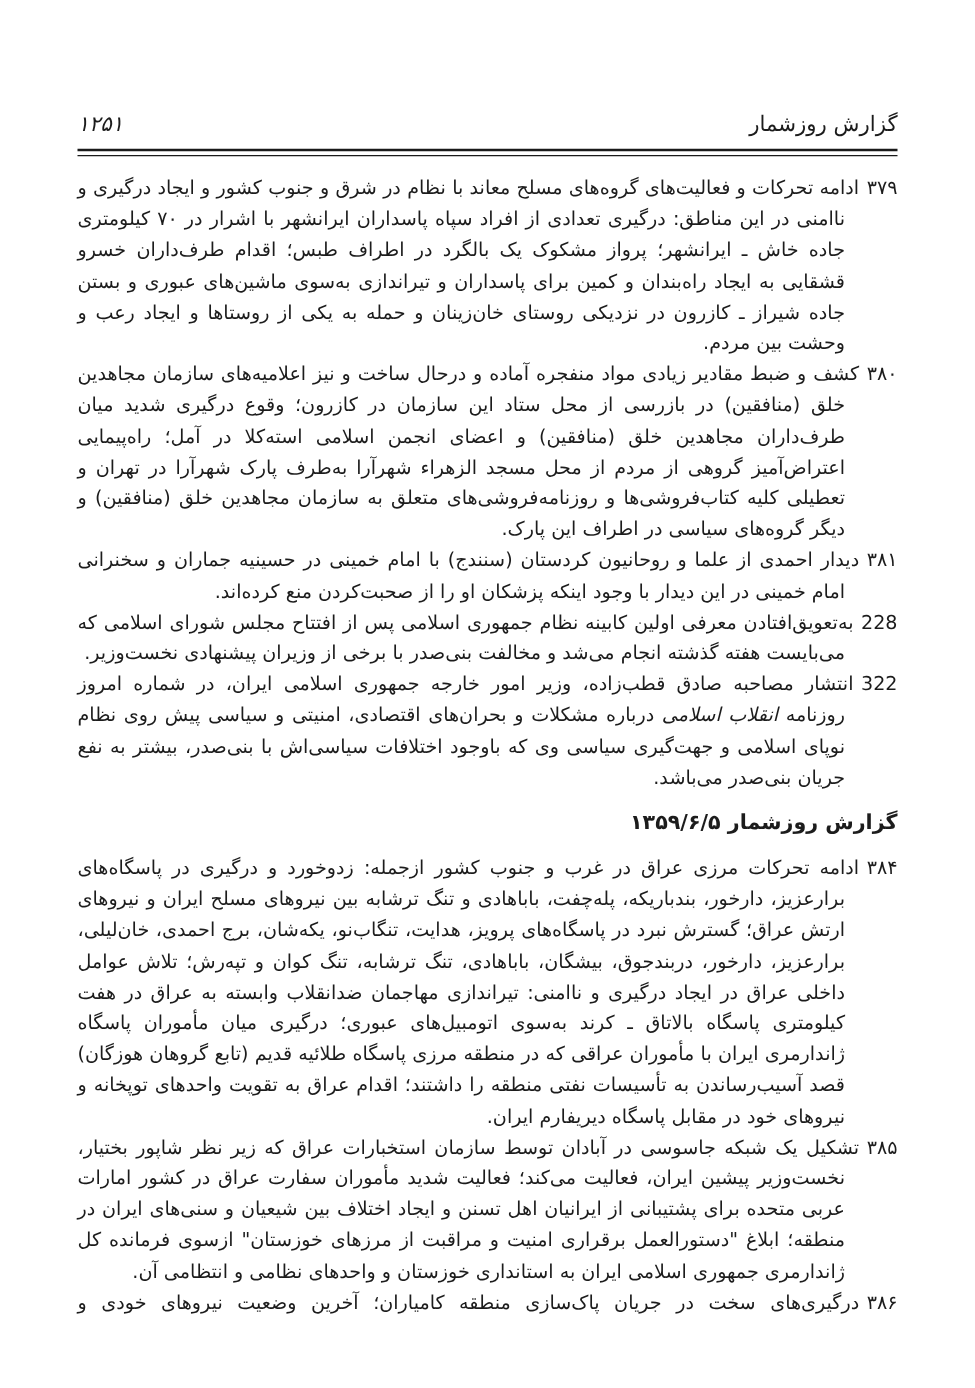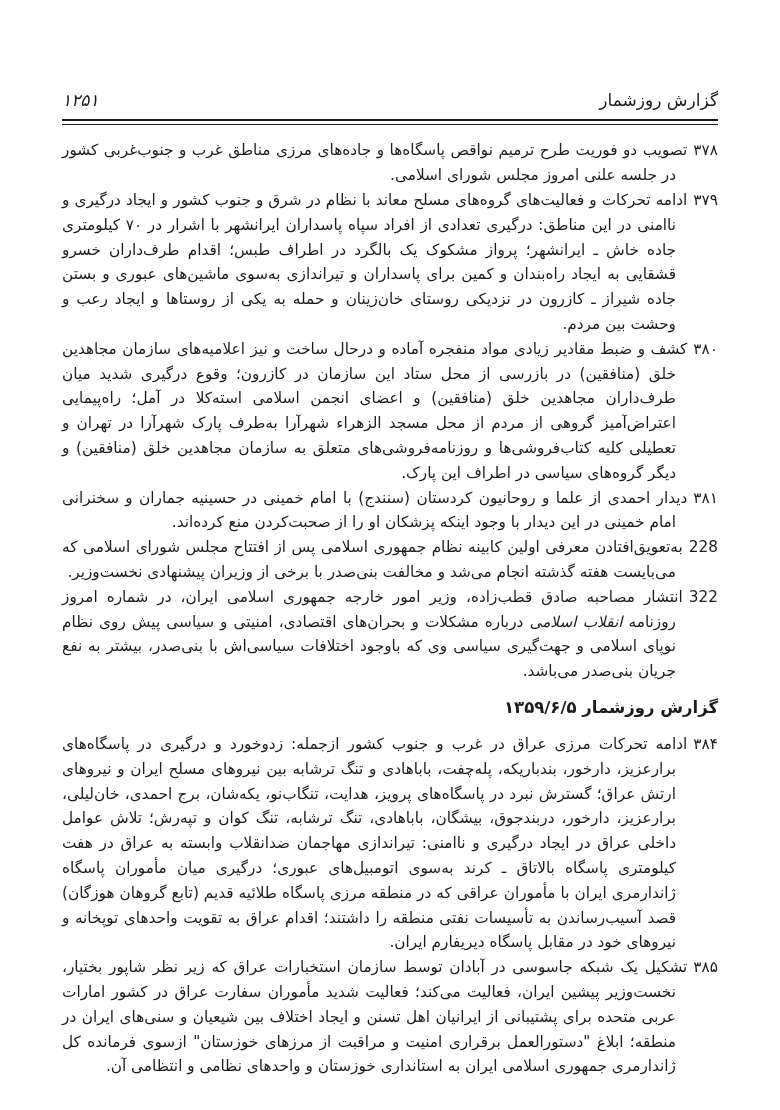--- a/index.html
+++ b/index.html
@@ -74,27 +74,27 @@
 <body>
 
 <div class="page">
   <div class="page-header">
     <div class="running-title">گزارش روزشمار</div>
     <div class="page-number">۱۲۵۱</div>
   </div>
   <div class="header-rule"></div>
 
   <div class="entries" id="entries-before">
-      <div class="entry"><span class="entry-number">۳۷۸</span><span>تصویب دو فوریت طرح ترمیم نواقص پاسگاه‌ها و جاده‌های مرزی مناطق غرب و جنوب‌غربی کشور در جلسه علنی امروز مجلس شورای اسلامی.</span></div>
       <div class="entry"><span class="entry-number">۳۷۹</span><span>ادامه تحرکات و فعالیت‌های گروه‌های مسلح معاند با نظام در شرق و جنوب کشور و ایجاد درگیری و ناامنی در این مناطق: درگیری تعدادی از افراد سپاه پاسداران ایرانشهر با اشرار در ۷۰ کیلومتری جاده خاش ـ ایرانشهر؛ پرواز مشکوک یک بالگرد در اطراف طبس؛ اقدام طرف‌داران خسرو قشقایی به ایجاد راه‌بندان و کمین برای پاسداران و تیراندازی به‌سوی ماشین‌های عبوری و بستن جاده شیراز ـ کازرون در نزدیکی روستای خان‌زینان و حمله به یکی از روستاها و ایجاد رعب و وحشت بین مردم.</span></div>
       <div class="entry"><span class="entry-number">۳۸۰</span><span>کشف و ضبط مقادیر زیادی مواد منفجره آماده و درحال ساخت و نیز اعلامیه‌های سازمان مجاهدین خلق (منافقین) در بازرسی از محل ستاد این سازمان در کازرون؛ وقوع درگیری شدید میان طرف‌داران مجاهدین خلق (منافقین) و اعضای انجمن اسلامی استه‌کلا در آمل؛ راه‌پیمایی اعتراض‌آمیز گروهی از مردم از محل مسجد الزهراء شهرآرا به‌طرف پارک شهرآرا در تهران و تعطیلی کلیه کتاب‌فروشی‌ها و روزنامه‌فروشی‌های متعلق به سازمان مجاهدین خلق (منافقین) و دیگر گروه‌های سیاسی در اطراف این پارک.</span></div>
       <div class="entry"><span class="entry-number">۳۸۱</span><span>دیدار احمدی از علما و روحانیون کردستان (سنندج) با امام خمینی در حسینیه جماران و سخنرانی امام خمینی در این دیدار با وجود اینکه پزشکان او را از صحبت‌کردن منع کرده‌اند.</span></div>
       <div class="entry"><span class="entry-number">228</span><span>به‌تعویق‌افتادن معرفی اولین کابینه نظام جمهوری اسلامی پس از افتتاح مجلس شورای اسلامی که می‌بایست هفته گذشته انجام می‌شد و مخالفت بنی‌صدر با برخی از وزیران پیشنهادی نخست‌وزیر.</span></div>
       <div class="entry"><span class="entry-number">322</span><span>انتشار مصاحبه صادق قطب‌زاده، وزیر امور خارجه جمهوری اسلامی ایران، در شماره امروز روزنامه </span><span class="italic">انقلاب اسلامی</span><span> درباره مشکلات و بحران‌های اقتصادی، امنیتی و سیاسی پیش روی نظام نوپای اسلامی و جهت‌گیری سیاسی وی که باوجود اختلافات سیاسی‌اش با بنی‌صدر، بیشتر به نفع جریان بنی‌صدر می‌باشد.</span></div>
     </div>
 
   <div class="section-heading">گزارش روزشمار ۱۳۵۹/۶/۵</div>
 
   <div class="entries" id="entries-after">
       <div class="entry"><span class="entry-number">۳۸۴</span><span>ادامه تحرکات مرزی عراق در غرب و جنوب کشور ازجمله: زدوخورد و درگیری در پاسگاه‌های برارعزیز، دارخور، بندباریکه، پله‌چفت، باباهادی و تنگ ترشابه بین نیروهای مسلح ایران و نیروهای ارتش عراق؛ گسترش نبرد در پاسگاه‌های پرویز، هدایت، تنگاب‌نو، یکه‌شان، برج احمدی، خان‌لیلی، برارعزیز، دارخور، دربندجوق، بیشگان، باباهادی، تنگ ترشابه، تنگ کوان و تپه‌رش؛ تلاش عوامل داخلی عراق در ایجاد درگیری و ناامنی: تیراندازی مهاجمان ضدانقلاب وابسته به عراق در هفت کیلومتری پاسگاه بالاتاق ـ کرند به‌سوی اتومبیل‌های عبوری؛ درگیری میان مأموران پاسگاه ژاندارمری ایران با مأموران عراقی که در منطقه مرزی پاسگاه طلائیه قدیم (تابع گروهان هوزگان) قصد آسیب‌رساندن به تأسیسات نفتی منطقه را داشتند؛ اقدام عراق به تقویت واحدهای توپخانه و نیروهای خود در مقابل پاسگاه دیریفارم ایران.</span></div>
       <div class="entry"><span class="entry-number">۳۸۵</span><span>تشکیل یک شبکه جاسوسی در آبادان توسط سازمان استخبارات عراق که زیر نظر شاپور بختیار، نخست‌وزیر پیشین ایران، فعالیت می‌کند؛ فعالیت شدید مأموران سفارت عراق در کشور امارات عربی متحده برای پشتیبانی از ایرانیان اهل تسنن و ایجاد اختلاف بین شیعیان و سنی‌های ایران در منطقه؛ ابلاغ "دستورالعمل برقراری امنیت و مراقبت از مرزهای خوزستان" ازسوی فرمانده کل ژاندارمری جمهوری اسلامی ایران به استانداری خوزستان و واحدهای نظامی و انتظامی آن.</span></div>
+      <div class="entry full-last"><span class="entry-number">۳۸۶</span><span>درگیری‌های سخت در جریان پاک‌سازی منطقه کامیاران؛ آخرین وضعیت نیروهای خودی و</span></div>
     </div>
 </div>
 
 </body></html>

